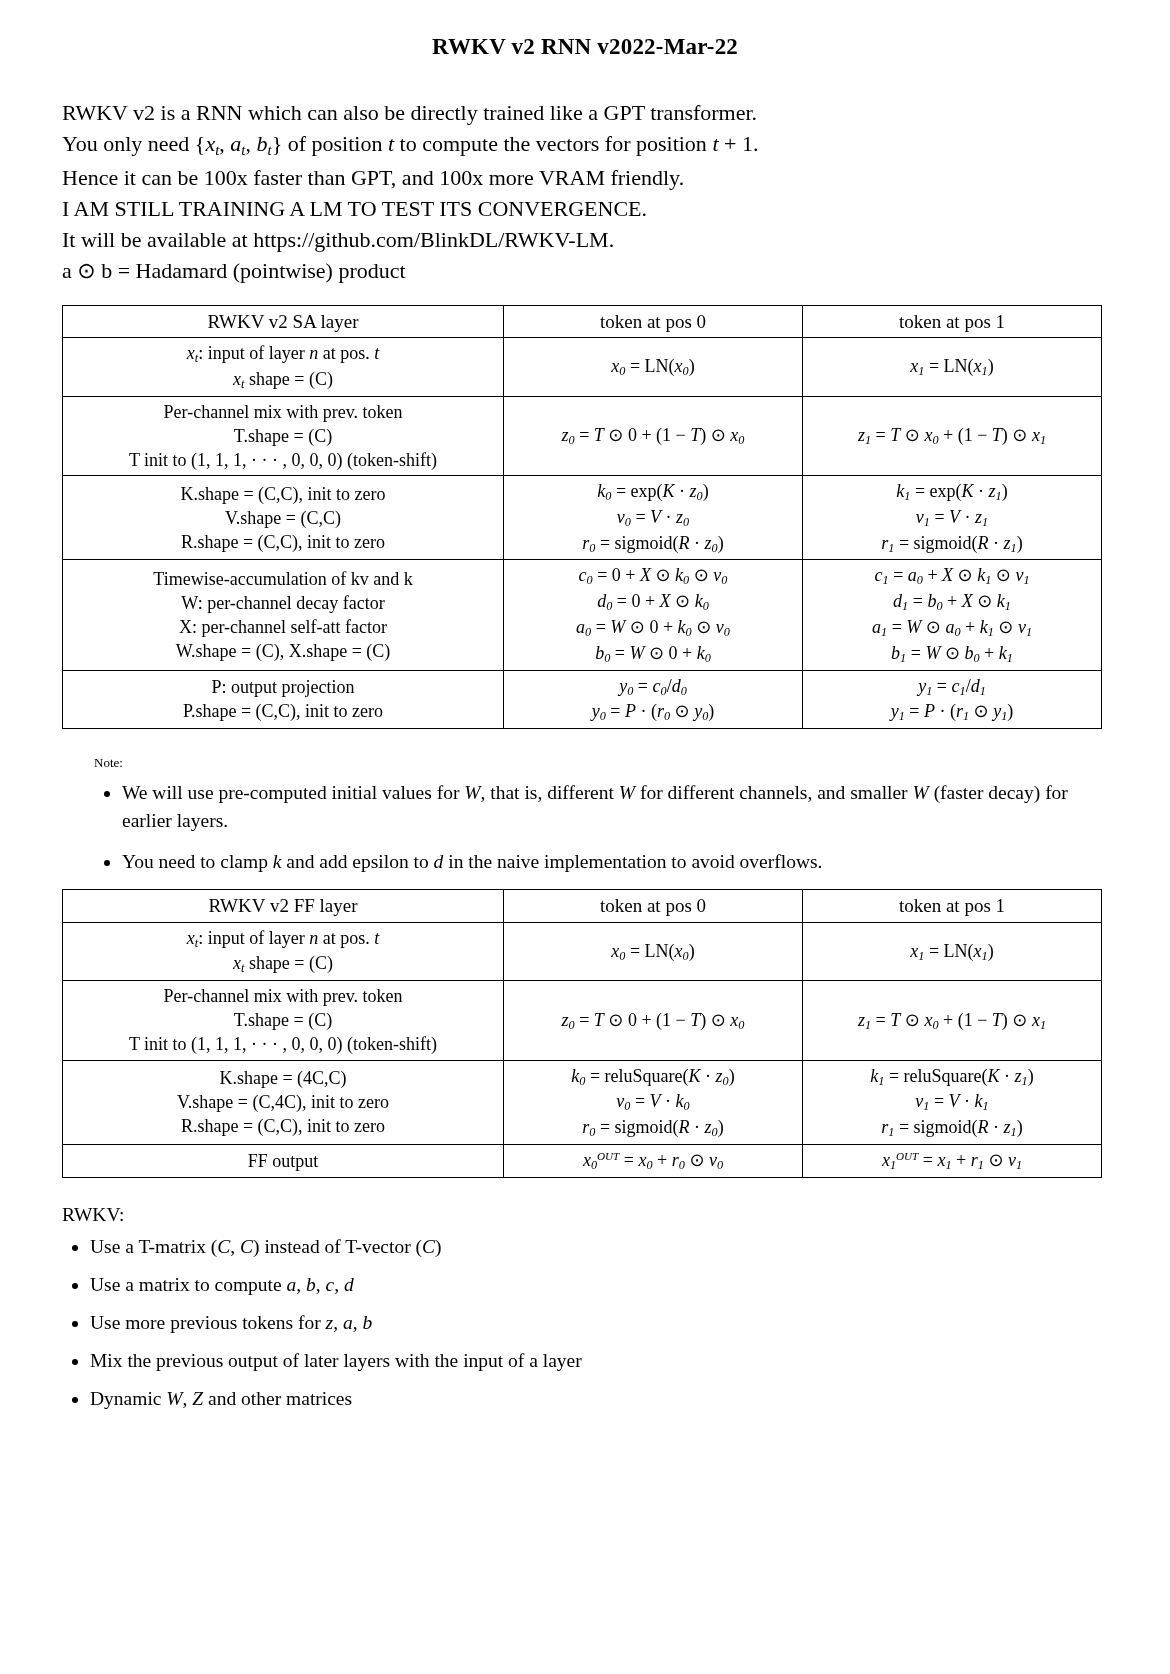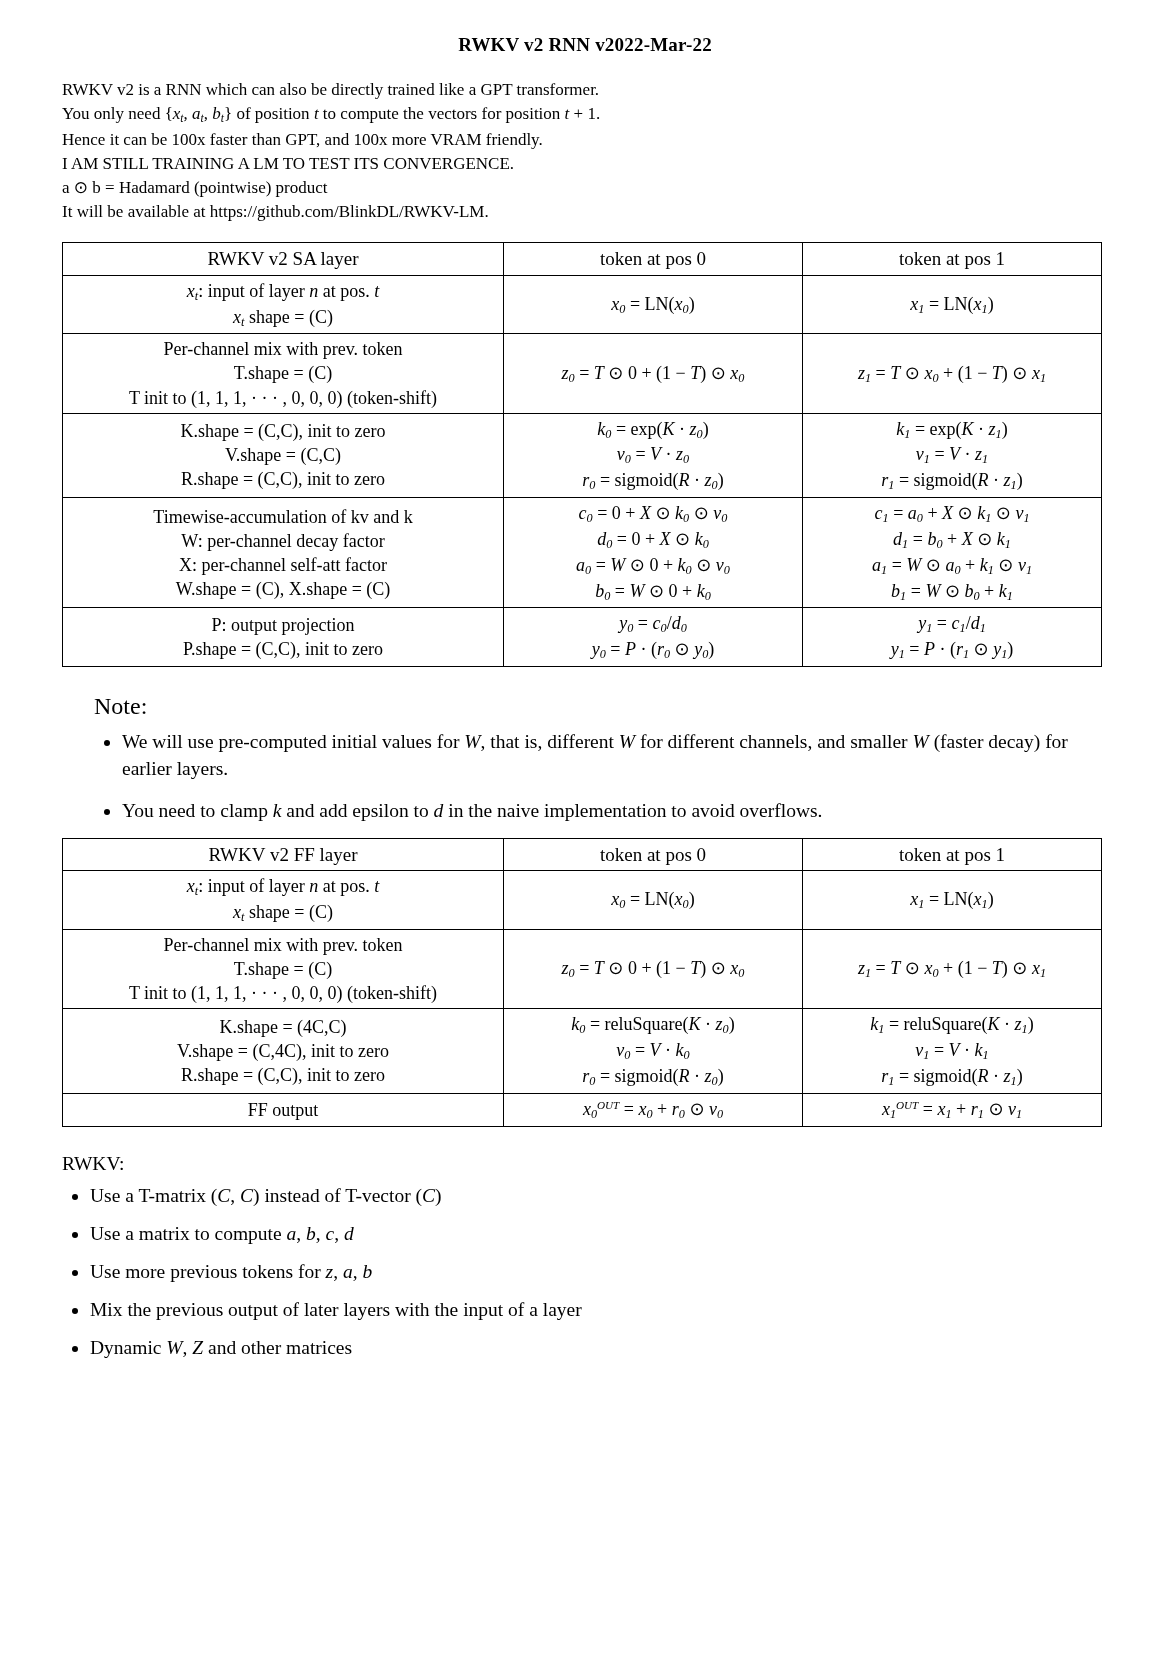--- a/index.html
+++ b/index.html
@@ -15,26 +15,26 @@
     position: relative;
     overflow: hidden;
   }
   .page {
     padding: 26px 52px 0 52px;
     box-sizing: border-box;
   }
   .doc-title {
     text-align: center;
     font-weight: bold;
-    font-size: 19px;
-    margin: 8px 0 22px 0;
+    font-size: 23px;
+    margin: 8px 0 37px 0;
     letter-spacing: 0.2px;
   }
   .intro {
-    font-size: 17px;
+    font-size: 22px;
     line-height: 1.42;
     margin: 0 0 18px 10px;
   }
   .intro div { white-space: nowrap; }
 
   i.m { font-family: "Liberation Serif", serif; font-style: italic; }
   .up { font-style: normal; }
   sub {
     font-size: 0.68em;
     vertical-align: -0.28em;
@@ -61,21 +61,21 @@
     padding: 3px 4px;
     line-height: 1.34;
   }
   table.rwkv .col1 { width: 432px; }
   table.rwkv .col2 { width: 290px; }
   table.rwkv .col3 { width: 290px; }
   .hdr { font-size: 19px; }
   .cellline { white-space: nowrap; }
 
   .note-head {
-    font-size: 24px;
+    font-size: 13px;
     margin: 26px 0 8px 42px;
   }
   ul.bullets {
     margin: 0 0 0 44px;
     padding-left: 26px;
     font-size: 19.5px;
     line-height: 1.4;
   }
   ul.bullets li {
     margin-bottom: 14px;
@@ -97,22 +97,22 @@
 
 <div class="page">
 
   <div class="doc-title">RWKV v2 RNN v2022-Mar-22</div>
 
   <div class="intro">
     <div>RWKV v2 is a RNN which can also be directly trained like a GPT transformer.</div>
     <div>You only need {<i class="m">x</i><sub>t</sub>, <i class="m">a</i><sub>t</sub>, <i class="m">b</i><sub>t</sub>} of position <i class="m">t</i> to compute the vectors for position <i class="m">t</i> + 1.</div>
     <div>Hence it can be 100x faster than GPT, and 100x more VRAM friendly.</div>
     <div>I AM STILL TRAINING A LM TO TEST ITS CONVERGENCE.</div>
+    <div>It will be available at https://github.com/BlinkDL/RWKV-LM.</div>
     <div>a ⊙ b = Hadamard (pointwise) product</div>
-    <div>It will be available at https://github.com/BlinkDL/RWKV-LM.</div>
   </div>
 
   <table class="rwkv">
     <tbody>
         <tr>
       <td class="col1 hdr">RWKV v2 SA layer</td>
       <td class="col2 hdr">token at pos 0</td>
       <td class="col3 hdr">token at pos 1</td>
     </tr>
     <tr>

